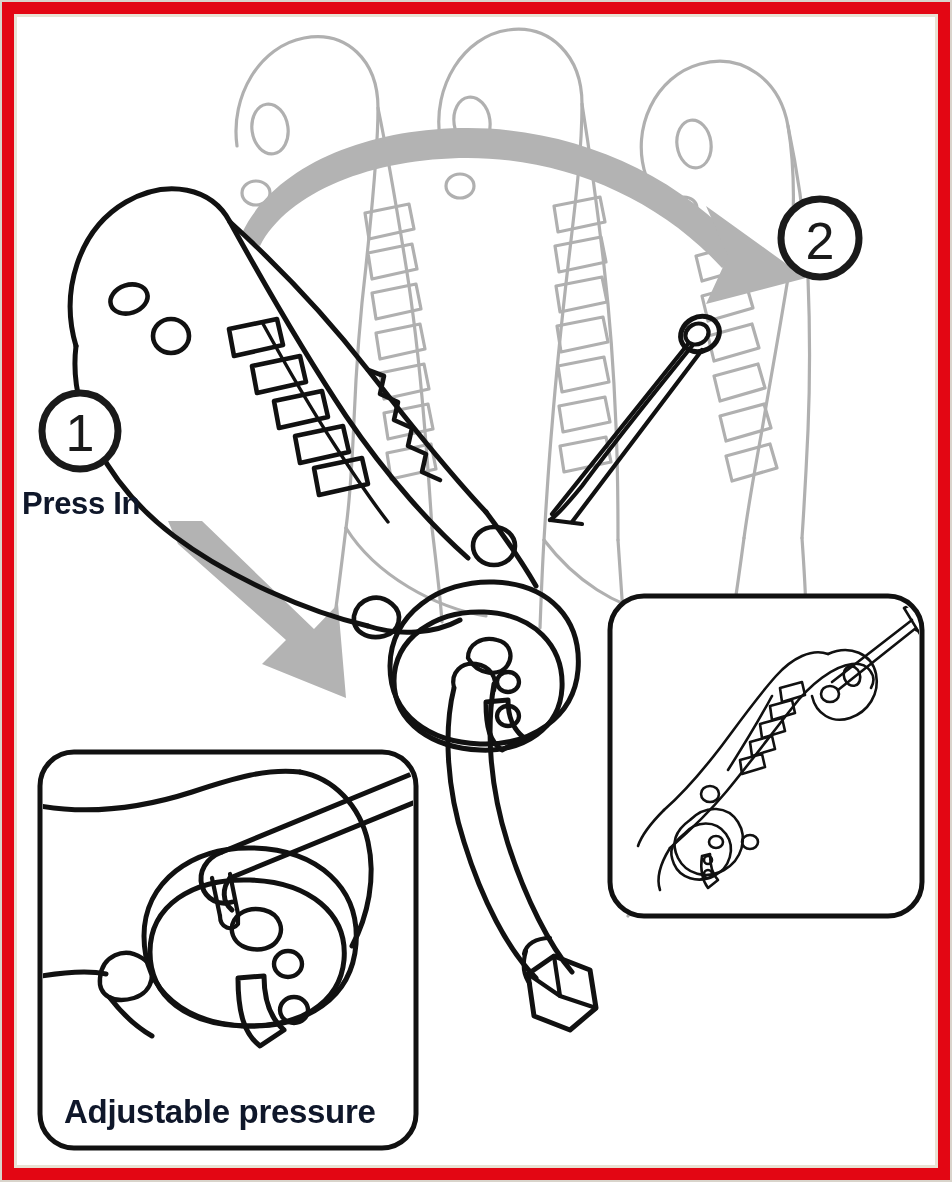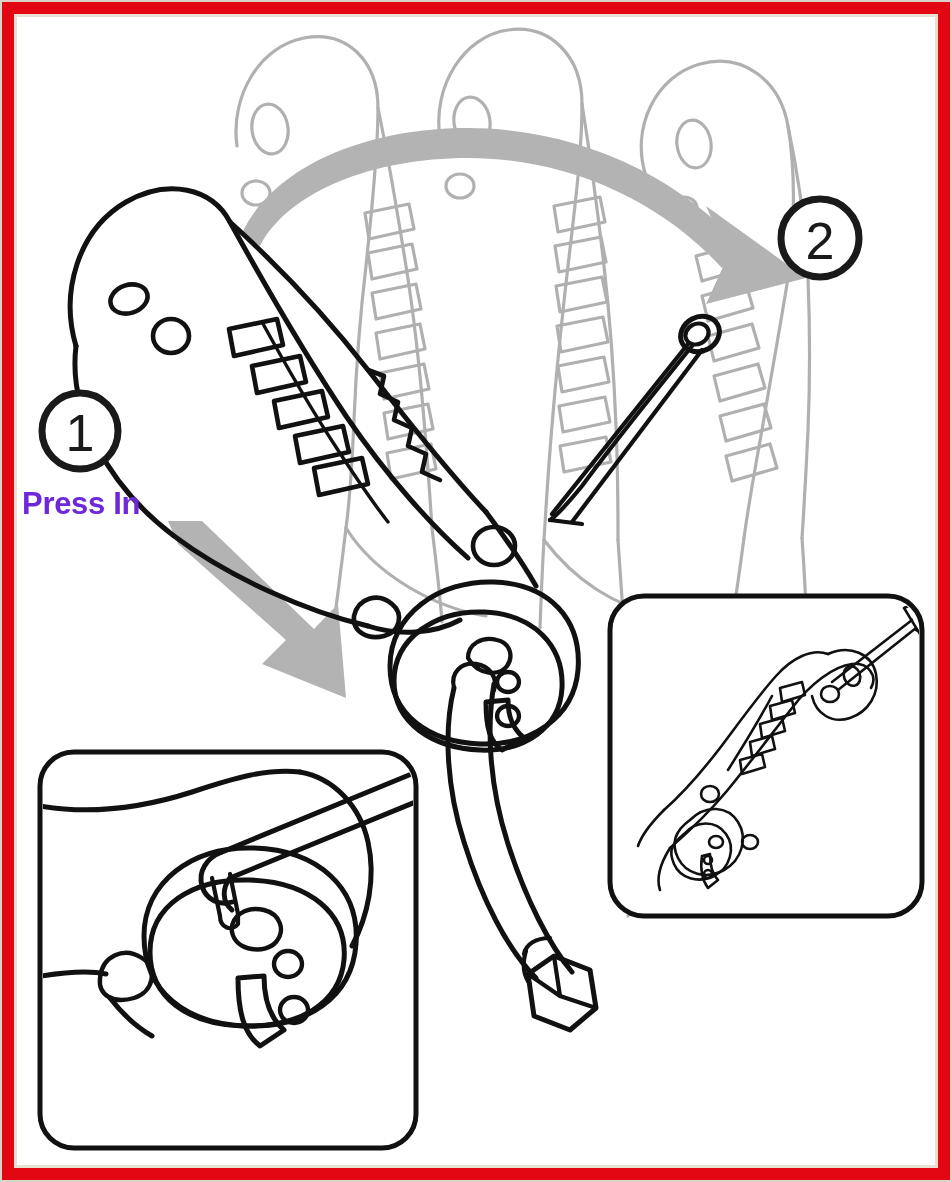--- a/index.html
+++ b/index.html
@@ -54,21 +54,21 @@
   }
   .fig-svg {
     position: absolute;
     left: 0; top: 0;
   }
   
   .step-label {
     position: absolute;
     font-family: "Liberation Sans", sans-serif;
     font-weight: bold;
-    color: #6d28d9;
+    color: #0f172a;
     white-space: nowrap;
     letter-spacing: -0.3px;
   }
   #press-in-label {
     left: 6px;
     top: 470px;
     font-size: 31px;
   }
   #adjustable-pressure-label {
     left: 48px;
@@ -312,20 +312,21 @@
         <ellipse cx="278" cy="994" rx="14" ry="13" stroke-width="4.4"></ellipse>
 
         <path d="M84,962 C86,940 108,930 126,942 C142,952 138,976 118,982
                  C98,988 82,980 84,962 Z" stroke-width="4.4"></path>
 
         <path d="M14,962 C46,956 72,954 90,958"></path>
         <path d="M94,982 C108,1000 122,1012 136,1020"></path>
       </g>
     </svg>
 
+    <div class="step-label" id="adjustable-pressure-label">Adjustable pressure</div>
 
     <svg class="fig-svg" width="920" height="1150" viewBox="0 0 920 1150">
       <rect x="594" y="580" width="312" height="320" rx="34" ry="34" fill="#ffffff" stroke="#111111" stroke-width="5"></rect>
       <defs>
         <clipPath id="clip-inset-right">
           <rect x="597" y="583" width="306" height="314" rx="32" ry="32"></rect>
         </clipPath>
       </defs>
       <g clip-path="url(#clip-inset-right)" fill="none" stroke="#111111" stroke-width="2.6" stroke-linecap="round" stroke-linejoin="round">
 

